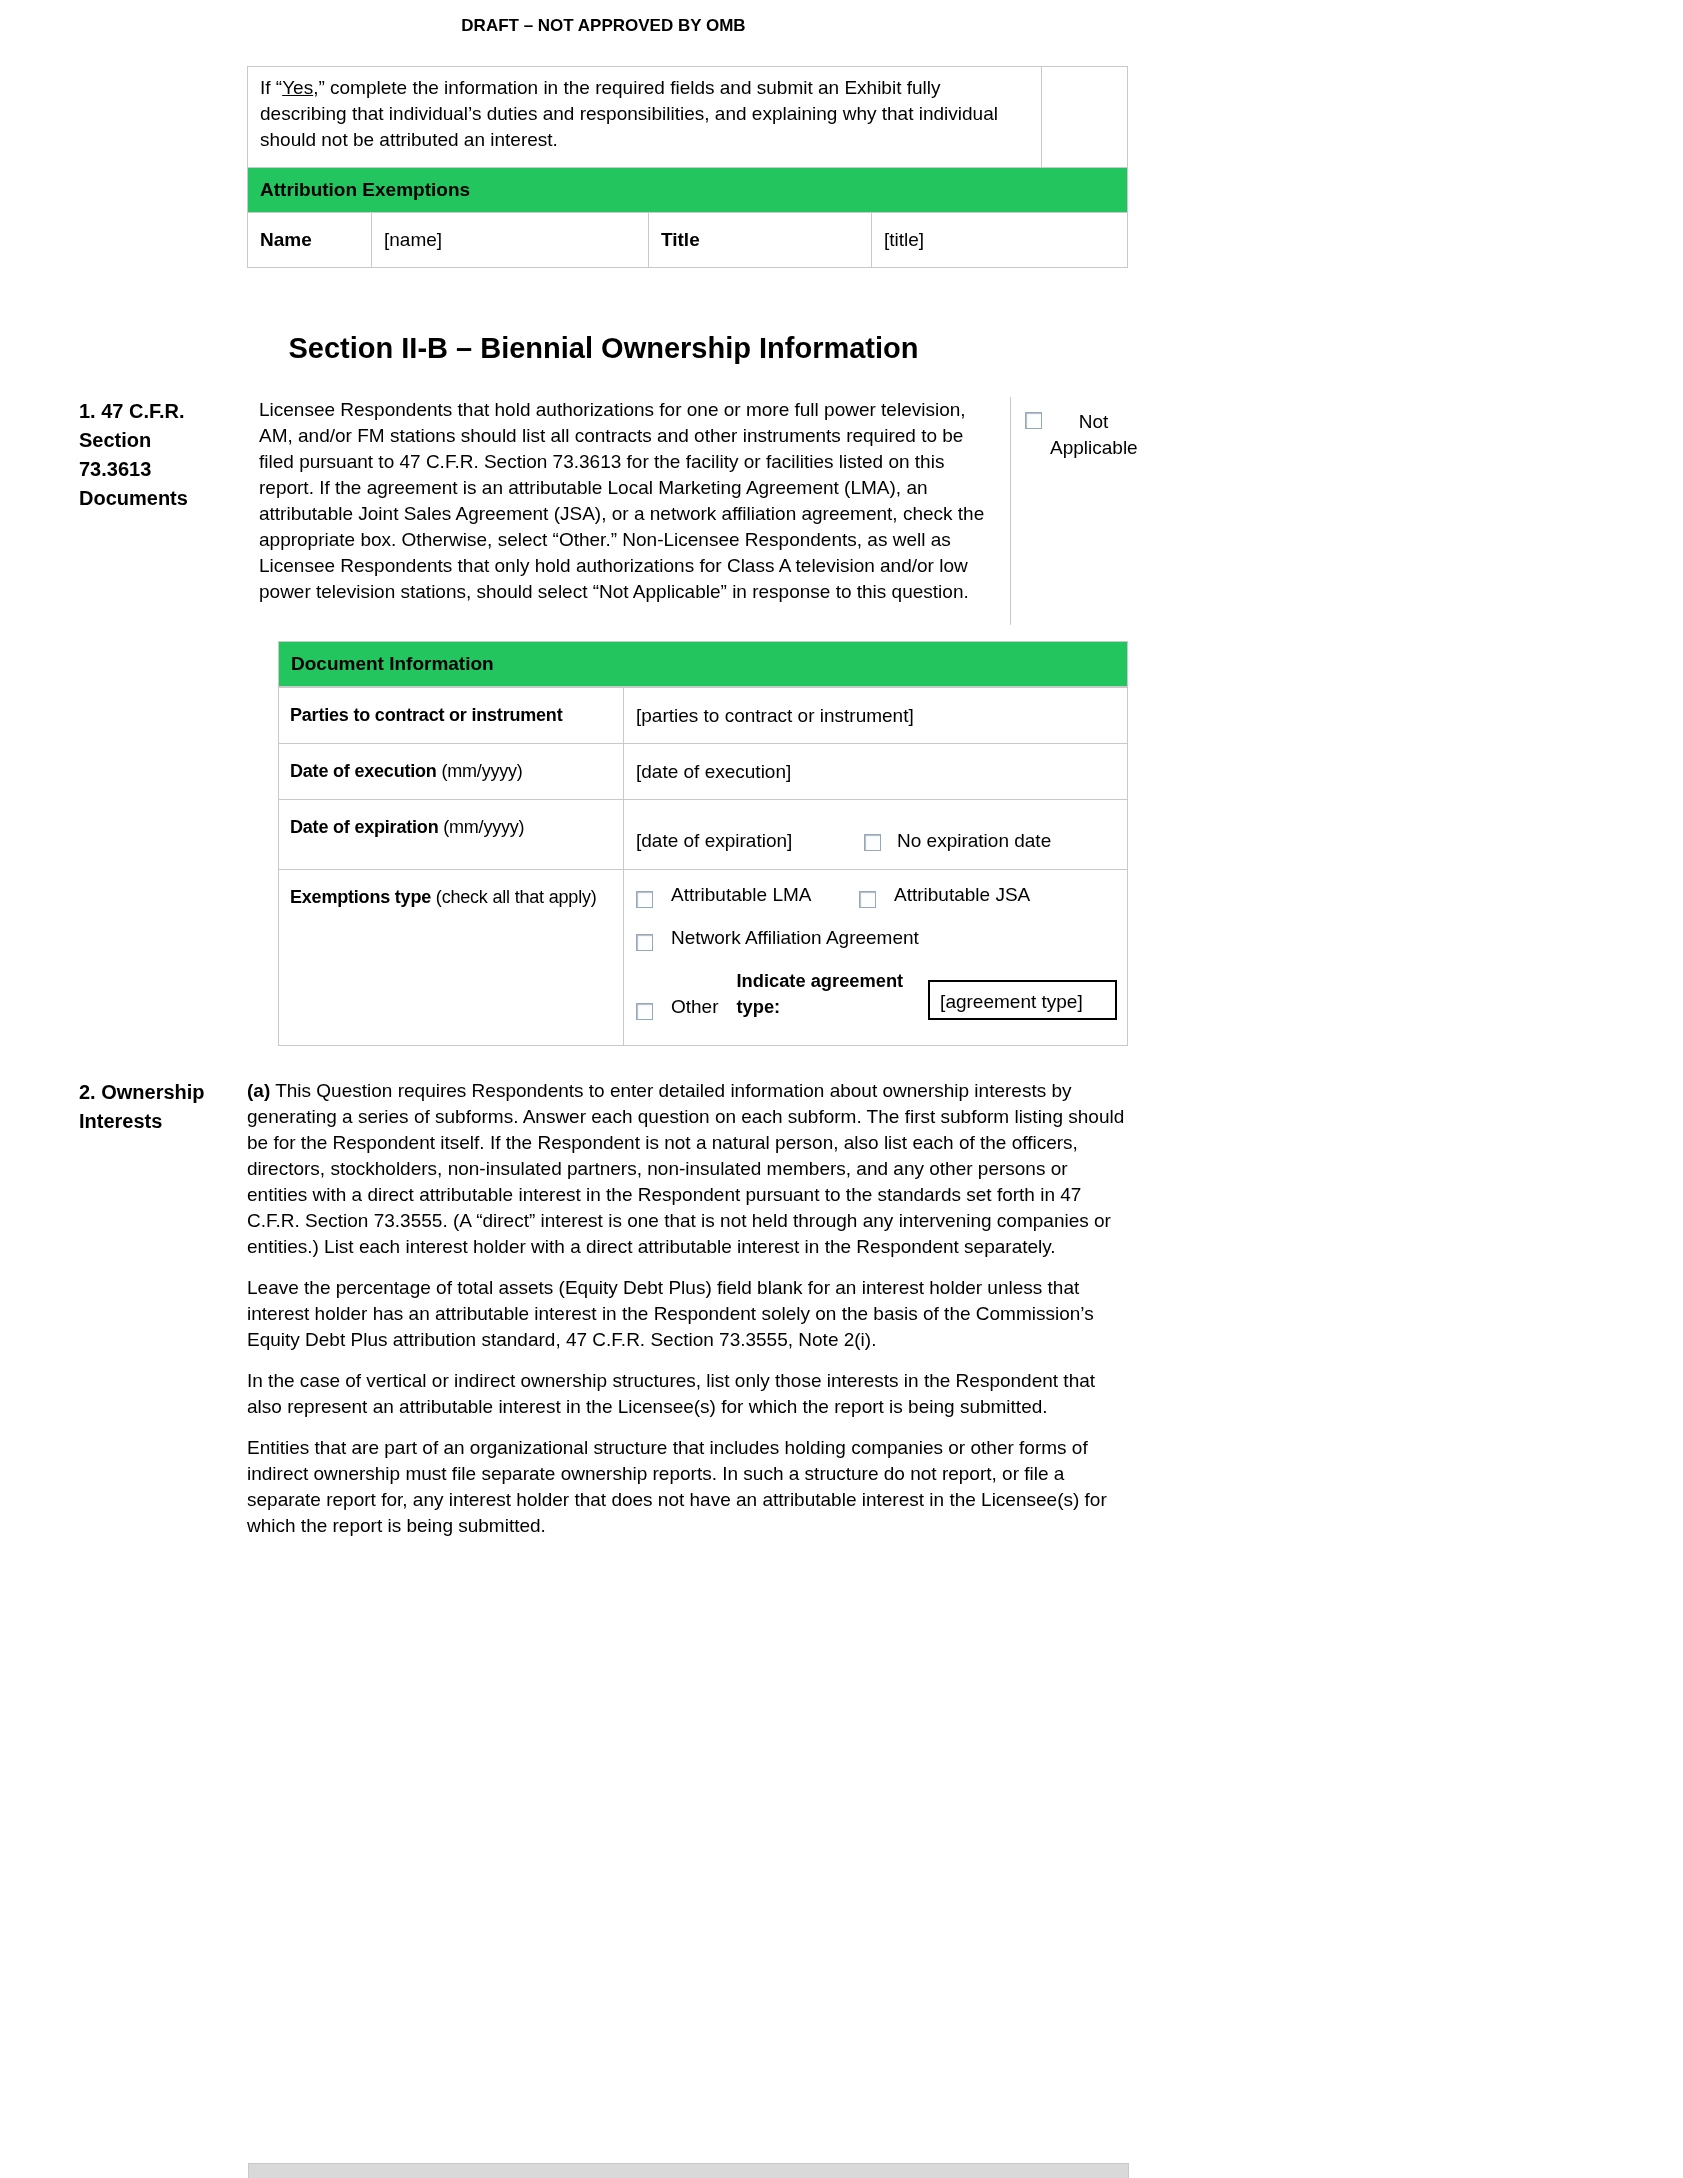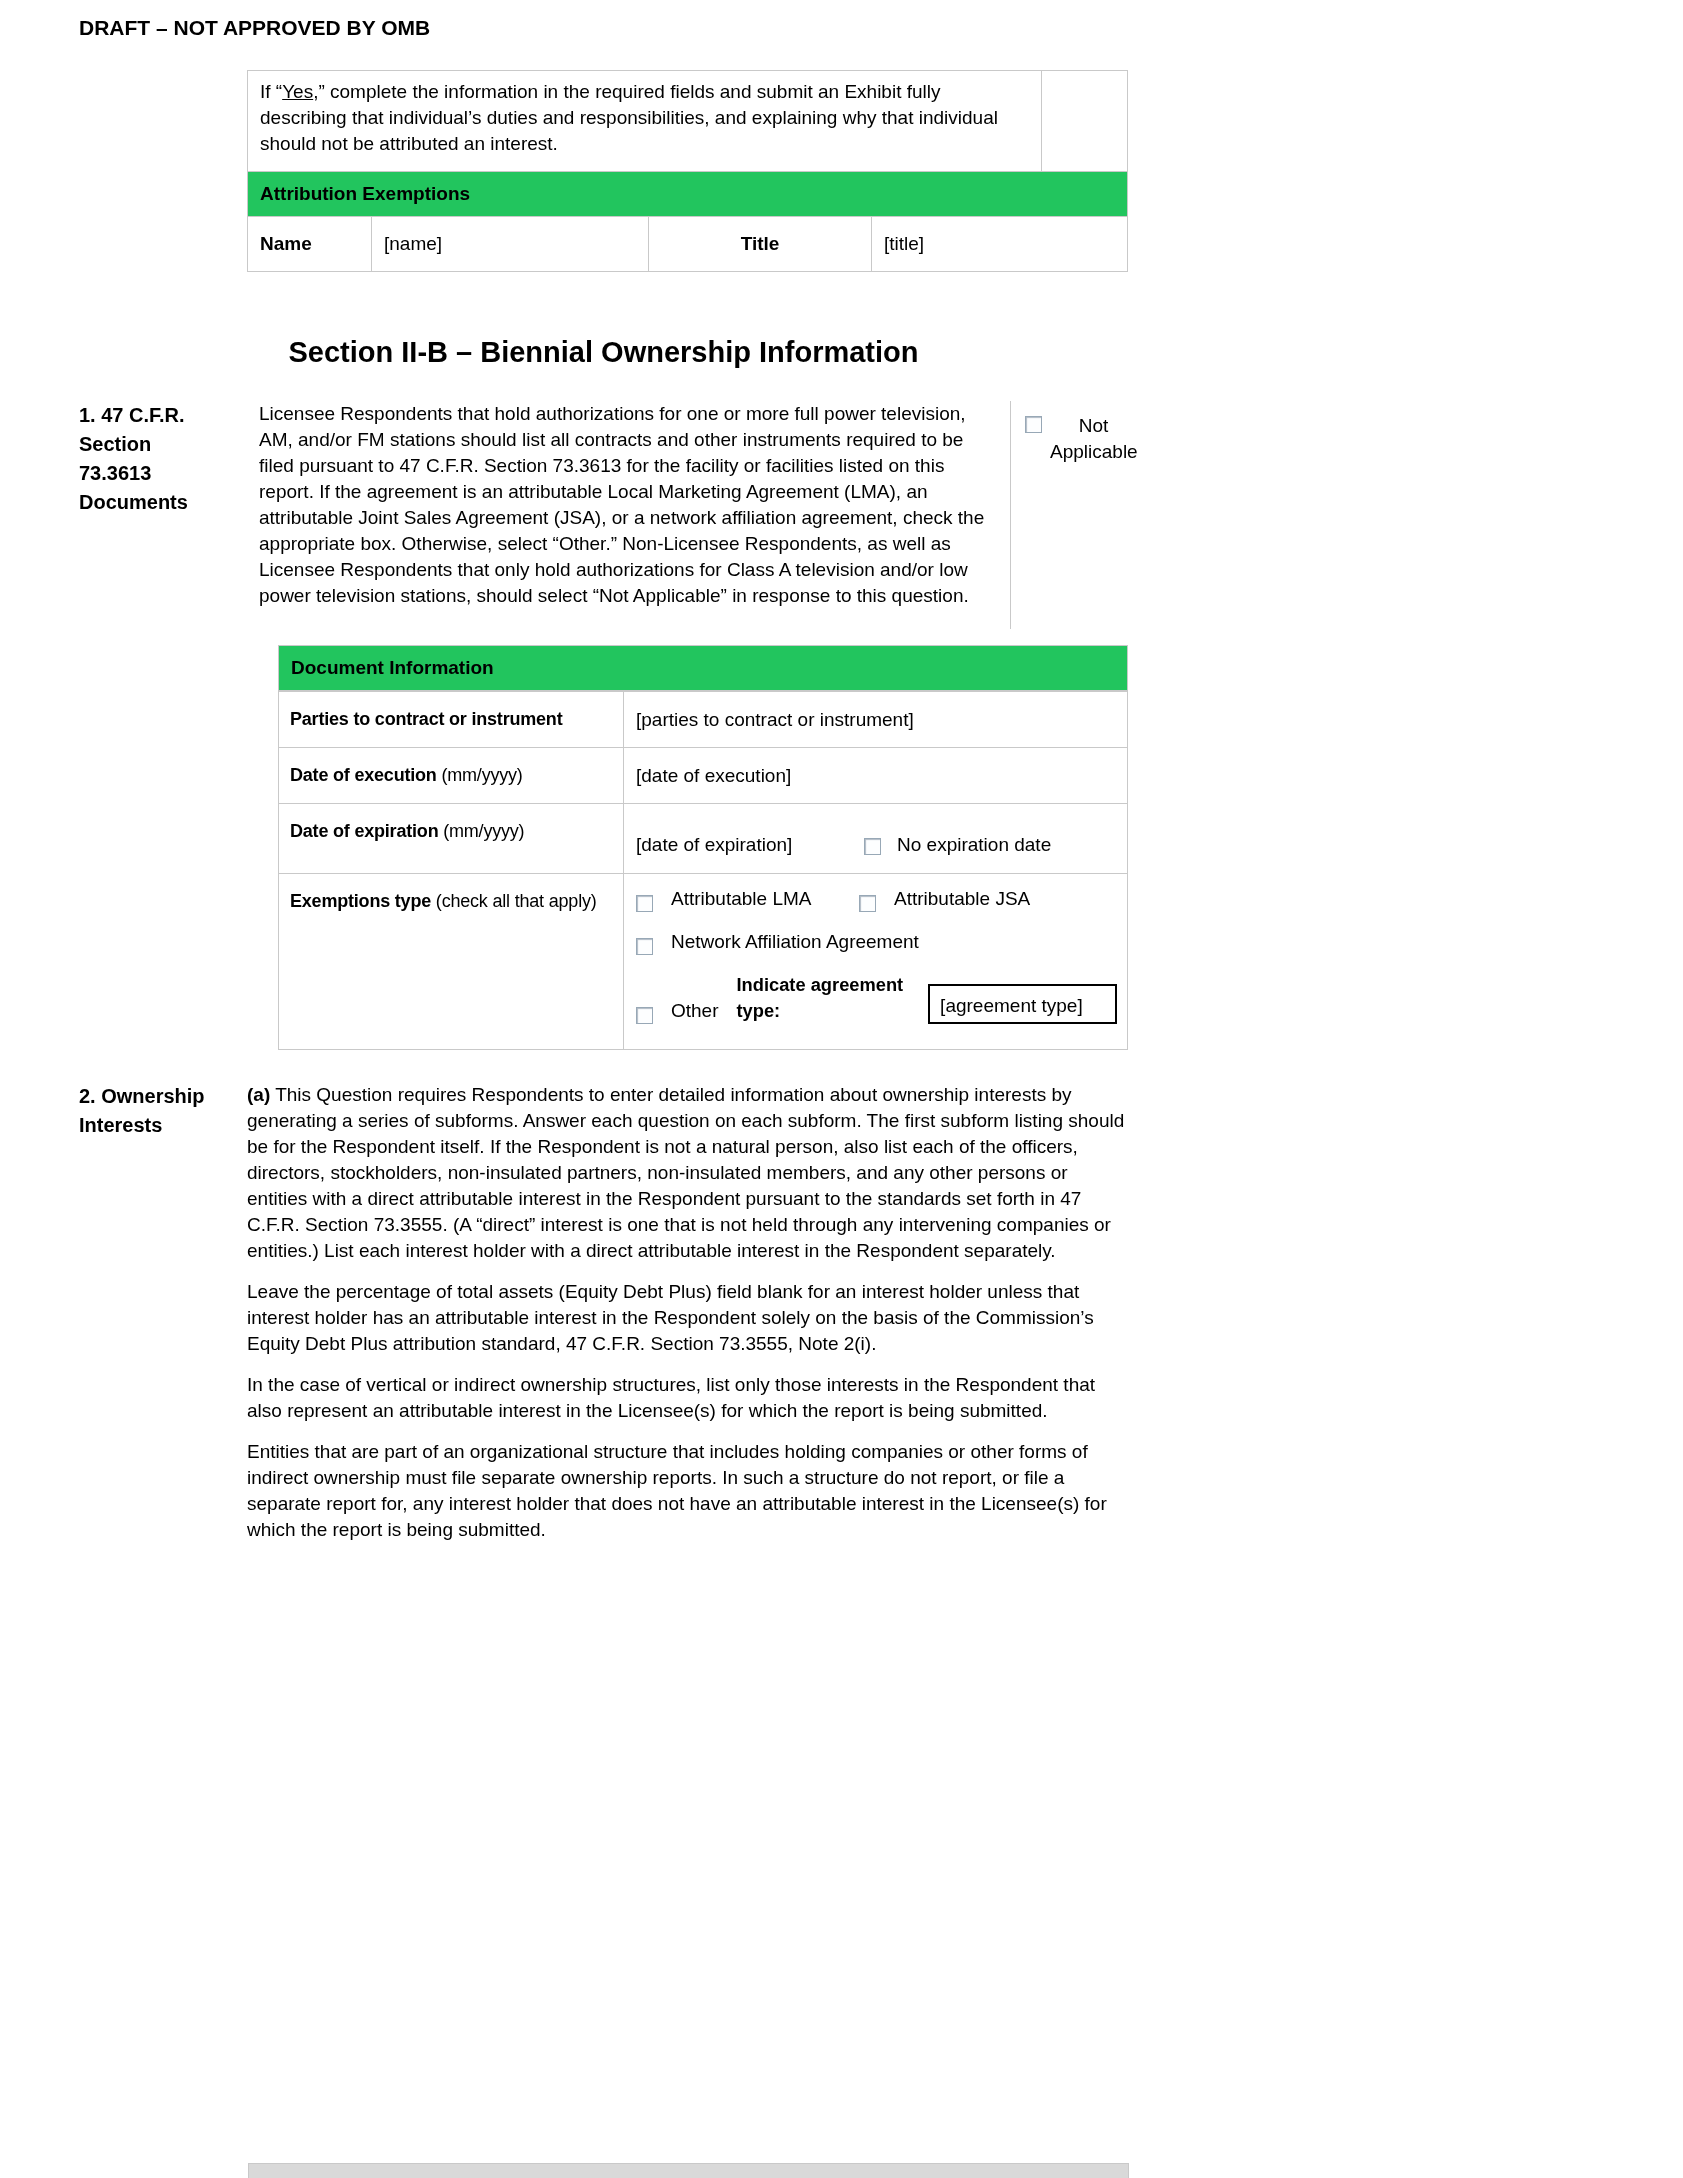--- a/index.html
+++ b/index.html
@@ -6,22 +6,22 @@
   html, body { margin: 0; padding: 0; }
   body {
     width: 1683px; height: 2178px; position: relative;
     background: #ffffff; color: #000;
     font-family: "Liberation Sans", sans-serif;
     font-size: 19px;
   }
   .page { padding: 16px 0 0 79px; width: 1129px; }
 
   .draft {
-    width: 1049px; 
-    font-weight: 700; font-size: 21px;
+    width: 1049px; text-align: center;
+    font-weight: 700; font-size: 17px;
   }
 
   .indent { margin-left: 168px; width: 881px; }
 
   
   .attr-block { margin-top: 30px; }
   .attr-intro-row { display: flex; border: 1px solid #c9c9c9; border-bottom: none; gap: 11px; }
   .attr-intro {
     width: 794px; padding: 8px 16px 14px 12px; line-height: 26px;
     border-right: 1px solid #c9c9c9;
@@ -29,21 +29,21 @@
   .attr-intro-spacer { flex: 1; }
   .gray-bar {
     background: #22c55e; font-weight: 700;
     padding: 10px 12px; border: 1px solid #c9c9c9;
     line-height: 24px;
   }
   .attr-name-row { display: flex; border: 1px solid #c9c9c9; border-top: none; }
   .attr-name-row .cell { padding: 14px 12px; line-height: 26px; }
   .c-name-lbl  { width: 124px; border-right: 1px solid #c9c9c9; font-weight: 700; }
   .c-name-val  { width: 277px; border-right: 1px solid #c9c9c9; }
-  .c-title-lbl { width: 223px; border-right: 1px solid #c9c9c9; font-weight: 700; text-align: center; }
+  .c-title-lbl { width: 223px; border-right: 1px solid #c9c9c9; font-weight: 700; }
   .c-title-val { flex: 1; }
 
   
   .section-title {
     width: 1049px; text-align: center;
     font-weight: 700; font-size: 29px; margin-top: 64px;
   }
 
   
   .qrow { display: flex; margin-top: 32px; }

